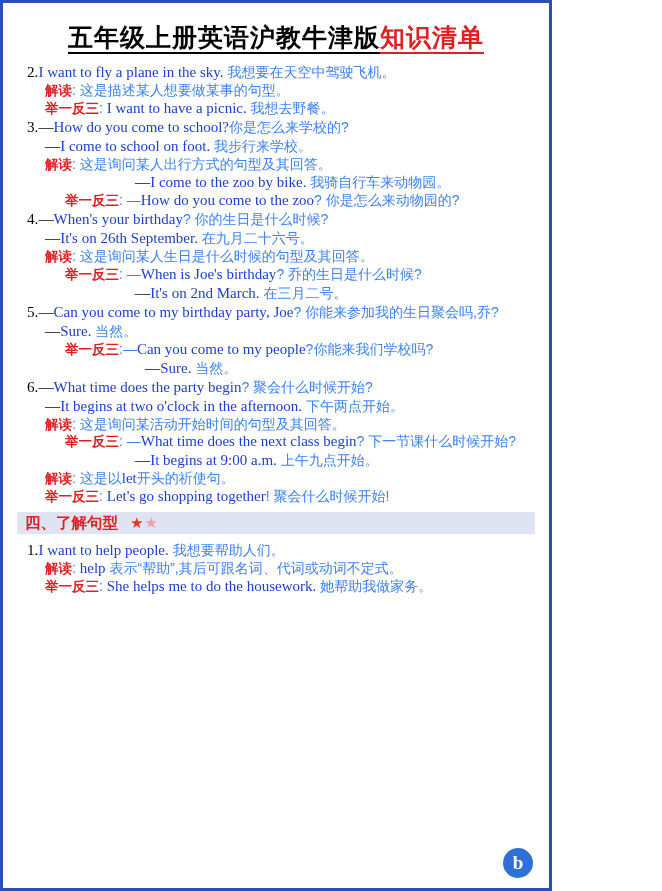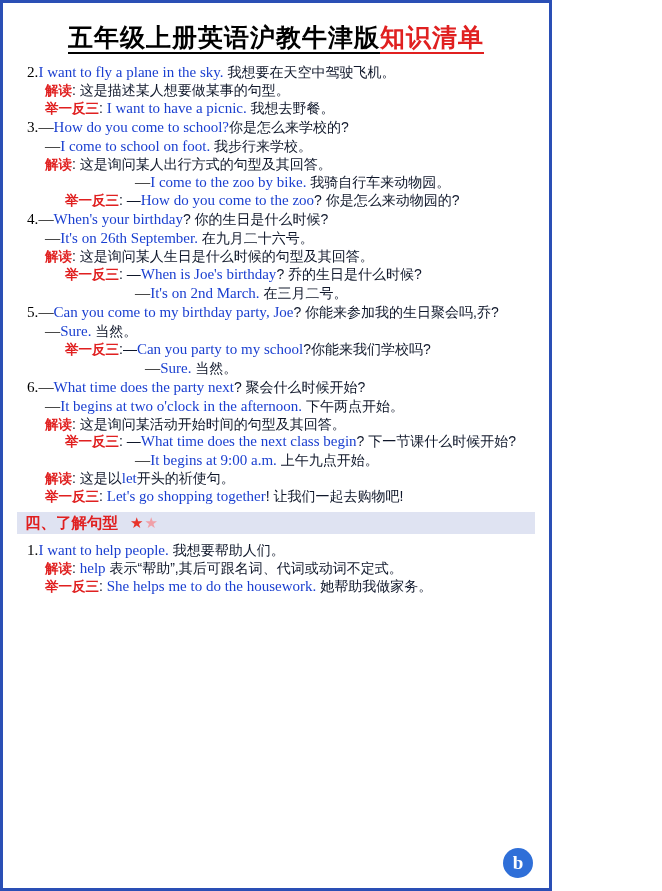--- a/index.html
+++ b/index.html
@@ -60,21 +60,21 @@
     color: #1a3fd0;
     font-family: "Liberation Serif", serif;
     font-size: 15px;
   }
   .num {
     color: #000;
     font-family: "Liberation Serif", serif;
     font-size: 15.2px;
   }
   .cn {
-    color: #0f172a;
+    color: #3b82f6;
     font-family: "Liberation Sans", sans-serif;
     font-size: 14px;
   }
   .red-label {
     color: #e02020;
     font-weight: bold;
     font-family: "Liberation Sans", sans-serif;
     font-size: 13.5px;
   }
   .sec {
@@ -129,29 +129,29 @@
         <div class="row lvl1"><span class="red-label">解读</span><span class="cn">: 这是询问某人出行方式的句型及其回答。</span></div>
         <div class="row lvl3"><span class="num">—</span><span class="blue">I come to the zoo by bike.</span><span class="cn"> 我骑自行车来动物园。</span></div>
         <div class="row lvl2"><span class="red-label">举一反三</span><span class="cn">: —</span><span class="blue">How do you come to the zoo</span><span class="cn">? 你是怎么来动物园的?</span></div>
         <div class="row lvl0"><span class="num">4.—</span><span class="blue">When's your birthday</span><span class="cn">? 你的生日是什么时候?</span></div>
         <div class="row lvl1"><span class="num">—</span><span class="blue">It's on 26th September.</span><span class="cn"> 在九月二十六号。</span></div>
         <div class="row lvl1"><span class="red-label">解读</span><span class="cn">: 这是询问某人生日是什么时候的句型及其回答。</span></div>
         <div class="row lvl2"><span class="red-label">举一反三</span><span class="cn">: —</span><span class="blue">When is Joe's birthday</span><span class="cn">? 乔的生日是什么时候?</span></div>
         <div class="row lvl3"><span class="num">—</span><span class="blue">It's on 2nd March.</span><span class="cn"> 在三月二号。</span></div>
         <div class="row lvl0"><span class="num">5.—</span><span class="blue">Can you come to my birthday party, Joe</span><span class="cn">? 你能来参加我的生日聚会吗,乔?</span></div>
         <div class="row lvl1"><span class="num">—</span><span class="blue">Sure.</span><span class="cn"> 当然。</span></div>
-        <div class="row lvl2"><span class="red-label">举一反三</span><span class="cn">:—</span><span class="blue">Can you party to my school</span><span class="cn">?你能来我们学校吗?</span></div>
+        <div class="row lvl2"><span class="red-label">举一反三</span><span class="cn">:—</span><span class="blue">Can you come to my people</span><span class="cn">?你能来我们学校吗?</span></div>
         <div class="row lvl4"><span class="num">—</span><span class="blue">Sure.</span><span class="cn"> 当然。</span></div>
-        <div class="row lvl0"><span class="num">6.—</span><span class="blue">What time does the party next</span><span class="cn">? 聚会什么时候开始?</span></div>
+        <div class="row lvl0"><span class="num">6.—</span><span class="blue">What time does the party begin</span><span class="cn">? 聚会什么时候开始?</span></div>
         <div class="row lvl1"><span class="num">—</span><span class="blue">It begins at two o'clock in the afternoon.</span><span class="cn"> 下午两点开始。</span></div>
         <div class="row lvl1"><span class="red-label">解读</span><span class="cn">: 这是询问某活动开始时间的句型及其回答。</span></div>
         <div class="row lvl2"><span class="red-label">举一反三</span><span class="cn">: —</span><span class="blue">What time does the next class begin</span><span class="cn">? 下一节课什么时候开始?</span></div>
         <div class="row lvl3"><span class="num">—</span><span class="blue">It begins at 9:00 a.m.</span><span class="cn"> 上午九点开始。</span></div>
         <div class="row lvl1"><span class="red-label">解读</span><span class="cn">: 这是以</span><span class="blue">let</span><span class="cn">开头的祈使句。</span></div>
-        <div class="row lvl1"><span class="red-label">举一反三</span><span class="cn">: </span><span class="blue">Let's go shopping together</span><span class="cn">! 让我们一起去购物吧!</span></div>
+        <div class="row lvl1"><span class="red-label">举一反三</span><span class="cn">: </span><span class="blue">Let's go shopping together</span><span class="cn">! 聚会什么时候开始!</span></div>
       </div>
 
     <div class="sec">
       <span class="sec-label">四、了解句型</span>
       <span class="stars"><span class="star-red">★</span><span class="star-pink">★</span></span>
     </div>
 
     <div id="block2">
         <div class="row lvl0"><span class="num">1.</span><span class="blue">I want to help people.</span><span class="cn"> 我想要帮助人们。</span></div>
         <div class="row lvl1"><span class="red-label">解读</span><span class="cn">: </span><span class="blue">help</span><span class="cn"> 表示“帮助”,其后可跟名词、代词或动词不定式。</span></div>

